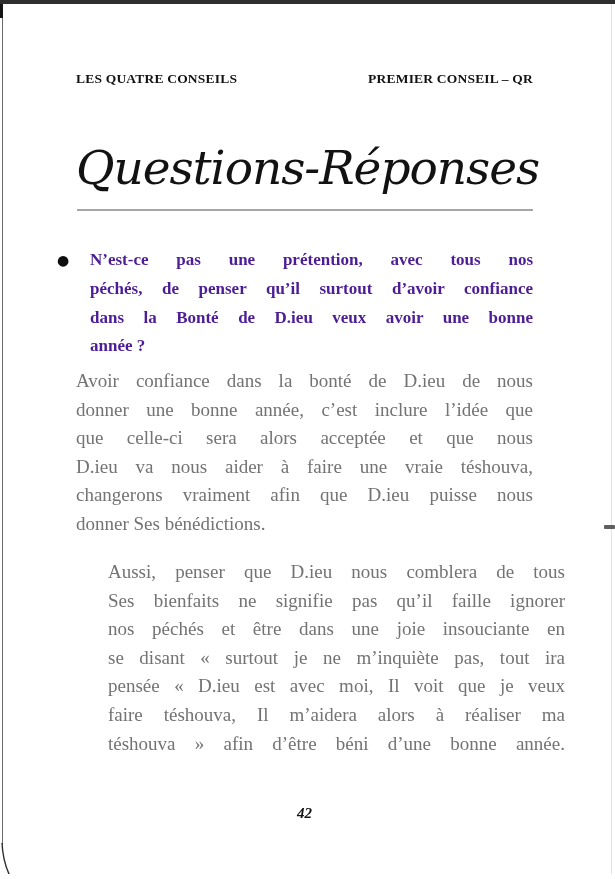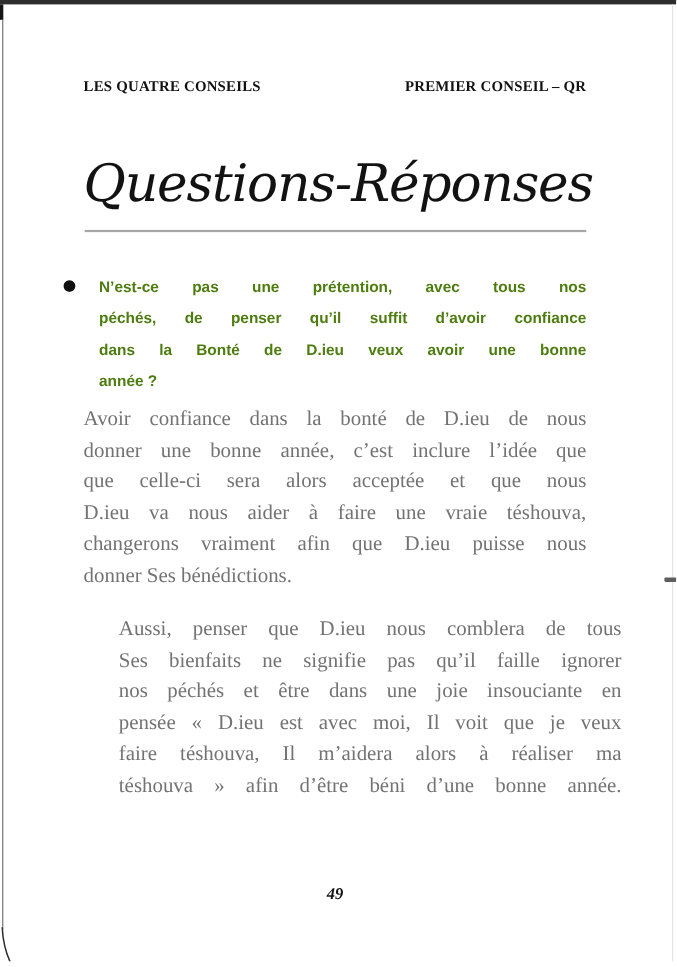--- a/index.html
+++ b/index.html
@@ -32,22 +32,22 @@
   }
   .rule { position:absolute; left:77px; top:209px; width:456px; height:2px; background:var(--rule, #a6a6a6); }
 
   .question { position:absolute; left:90px; top:246px; width:443px; }
   .bullet {
     position:absolute; left:-33px; top:0; width:20px;
     font-size:14px; line-height:28.75px; text-align:left;
     font-family:"DejaVu Sans", sans-serif; color:#0f0f0f;
   }
   .q-text {
-    font-family:Liberation Sans, sans-serif; font-weight:700;
-    font-size:14px; line-height:28.75px; color:#4d7c0f;
+    font-family:Liberation Serif, serif; font-weight:700;
+    font-size:17px; line-height:28.75px; color:#4c1d95;
   }
 
   .para {
     position:absolute; left:76px; width:457px;
     font-family:"Liberation Serif", serif;
     font-size:19px; line-height:28.6px; color:#737373;
   }
   .para1 { top:367px; }
   .para2 { top:558px;margin-left:32px; }
 
@@ -81,38 +81,39 @@
     <span>PREMIER CONSEIL – QR</span>
   </div>
 
   <div class="title">Questions-Réponses</div>
   <div class="rule"></div>
 
   <div class="question">
     <span class="bullet">●</span>
     <div class="q-text">
         <div class="tline">N’est-ce pas une prétention, avec tous nos</div>
-        <div class="tline">péchés, de penser qu’il suffit d’avoir confiance</div>
+        <div class="tline">péchés, de penser qu’il surtout d’avoir confiance</div>
         <div class="tline">dans la Bonté de D.ieu veux avoir une bonne</div>
         <div class="tline tline-last">année ?</div>
       </div>
   </div>
 
   <div class="para para1">
       <div class="tline">Avoir confiance dans la bonté de D.ieu de nous</div>
       <div class="tline">donner une bonne année, c’est inclure l’idée que</div>
       <div class="tline">que celle-ci sera alors acceptée et que nous</div>
       <div class="tline">D.ieu va nous aider à faire une vraie téshouva,</div>
       <div class="tline">changerons vraiment afin que D.ieu puisse nous</div>
       <div class="tline tline-last">donner Ses bénédictions.</div>
     </div>
   <div class="para para2">
       <div class="tline">Aussi, penser que D.ieu nous comblera de tous</div>
       <div class="tline">Ses bienfaits ne signifie pas qu’il faille ignorer</div>
       <div class="tline">nos péchés et être dans une joie insouciante en</div>
+      <div class="tline">se disant « surtout je ne m’inquiète pas, tout ira</div>
       <div class="tline">pensée « D.ieu est avec moi, Il voit que je veux</div>
       <div class="tline">faire téshouva, Il m’aidera alors à réaliser ma</div>
       <div class="tline">téshouva » afin d’être béni d’une bonne année.</div>
     </div>
 
-  <div class="pagenum">49</div>
+  <div class="pagenum">42</div>
 
 </div>
 
 </body></html>

